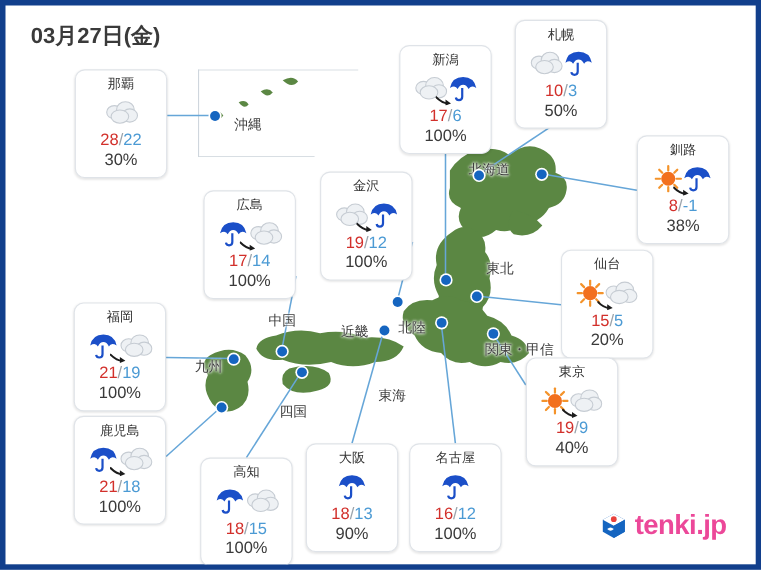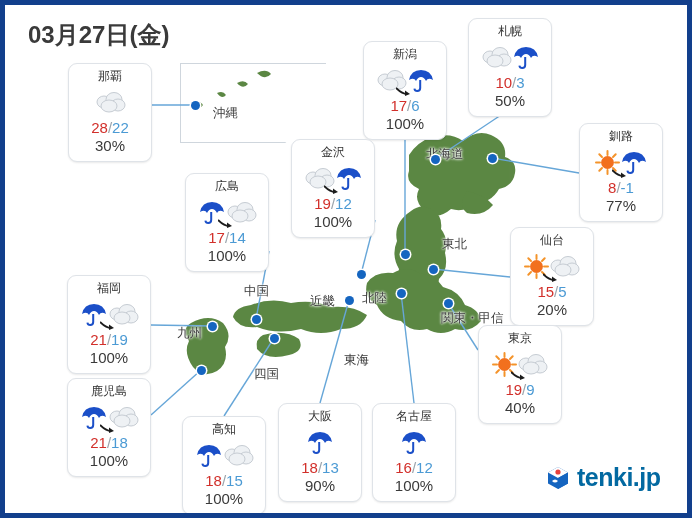--- a/index.html
+++ b/index.html
@@ -7,21 +7,21 @@
     width:692px;height:518px;overflow:hidden;
     background:#123f8c;
     font-family:"Liberation Sans","DejaVu Sans",sans-serif;
   }
   #frame{
     position:absolute;left:5px;top:5px;width:682px;height:508px;
     background:#ffffff;overflow:hidden;
   }
   #date-header{
     position:absolute;left:23px;top:14px;
-    font-size:24px;font-weight:bold;color:#3a3a3a;letter-spacing:0px;
+    font-size:20px;font-weight:bold;color:#3a3a3a;letter-spacing:0px;
     white-space:nowrap;
   }
 
   
   #map-layer{position:absolute;left:0;top:0;width:682px;height:508px;}
   #okinawa-inset{
     position:absolute;left:175px;top:58px;width:145px;height:78px;
     border:1px solid #cfd6dd;border-right:none;
     clip-path:polygon(0 0,100% 0,100% 62%,72% 100%,0 100%);
     background:transparent;
@@ -52,21 +52,21 @@
   .card .pop{font-size:15px;color:#3a3a3a;line-height:18px;}
 
   .wicon{display:inline-block;position:relative;}
   .wicon.sun{width:25px;height:25px;}
   .wicon.cloud{width:31px;height:24px;}
   .wicon.rain{width:28px;height:26px;}
   .arrow{position:absolute;left:13px;bottom:-1px;width:15px;height:9px;}
 
   
   #logo{position:absolute;left:540px;top:458px;display:flex;align-items:center;gap:6px;}
-  #logo .logo-text{font-size:25px;font-weight:bold;color:#0369a1;letter-spacing:-.5px;}
+  #logo .logo-text{font-size:25px;font-weight:bold;color:#ec4899;letter-spacing:-.5px;}
 </style>
 </head>
 <body>
 
 <div id="frame">
 
   <div id="date-header">03月27日(金)</div>
 
   <svg id="map-layer" viewBox="0 0 682 508" xmlns="http://www.w3.org/2000/svg">
     <g fill="#4e7d34" opacity="0.92">
@@ -221,23 +221,23 @@
               <path d="M13.2 13 v8 q0 3-3 3 q-2.4 0-2.8-2.4" fill="none" stroke="#1b4fc8" stroke-width="2"></path>
             </svg></span>
           <span style="position: absolute; left: 50%; transform: translateX(-22px); bottom: 2px; width: 15px; height: 9px;">
             <svg class="arrow" viewBox="0 0 15 9">
               <path d="M0 1 q6 6 11 6" fill="none" stroke="#1c1c1c" stroke-width="1.8"></path>
               <path d="M9 3.5 L14 7 L9 9z" fill="#1c1c1c"></path>
             </svg>
           </span>
         </div>
         <div class="temps"><span class="hi">8</span><span class="sep">/</span><span class="lo">-1</span></div>
-        <div class="pop">77%</div>
-      </div>
-      <div class="card" style="left: 286px; top: 134px;">
+        <div class="pop">38%</div>
+      </div>
+      <div class="card" style="left: 286px; top: 151px;">
         <div class="city">金沢</div>
         <div class="icons" style="position: relative;">
           <span class="wicon cloud"><svg width="31" height="24" viewBox="0 0 31 24">
               <g fill="#eef1f4" stroke="#c6ccd3" stroke-width="1">
                 <ellipse cx="9" cy="12" rx="7" ry="6"></ellipse>
                 <ellipse cx="19" cy="9.5" rx="8" ry="7"></ellipse>
                 <ellipse cx="23" cy="15" rx="7" ry="6"></ellipse>
                 <ellipse cx="14" cy="16" rx="8" ry="6"></ellipse>
               </g>
             </svg></span>

